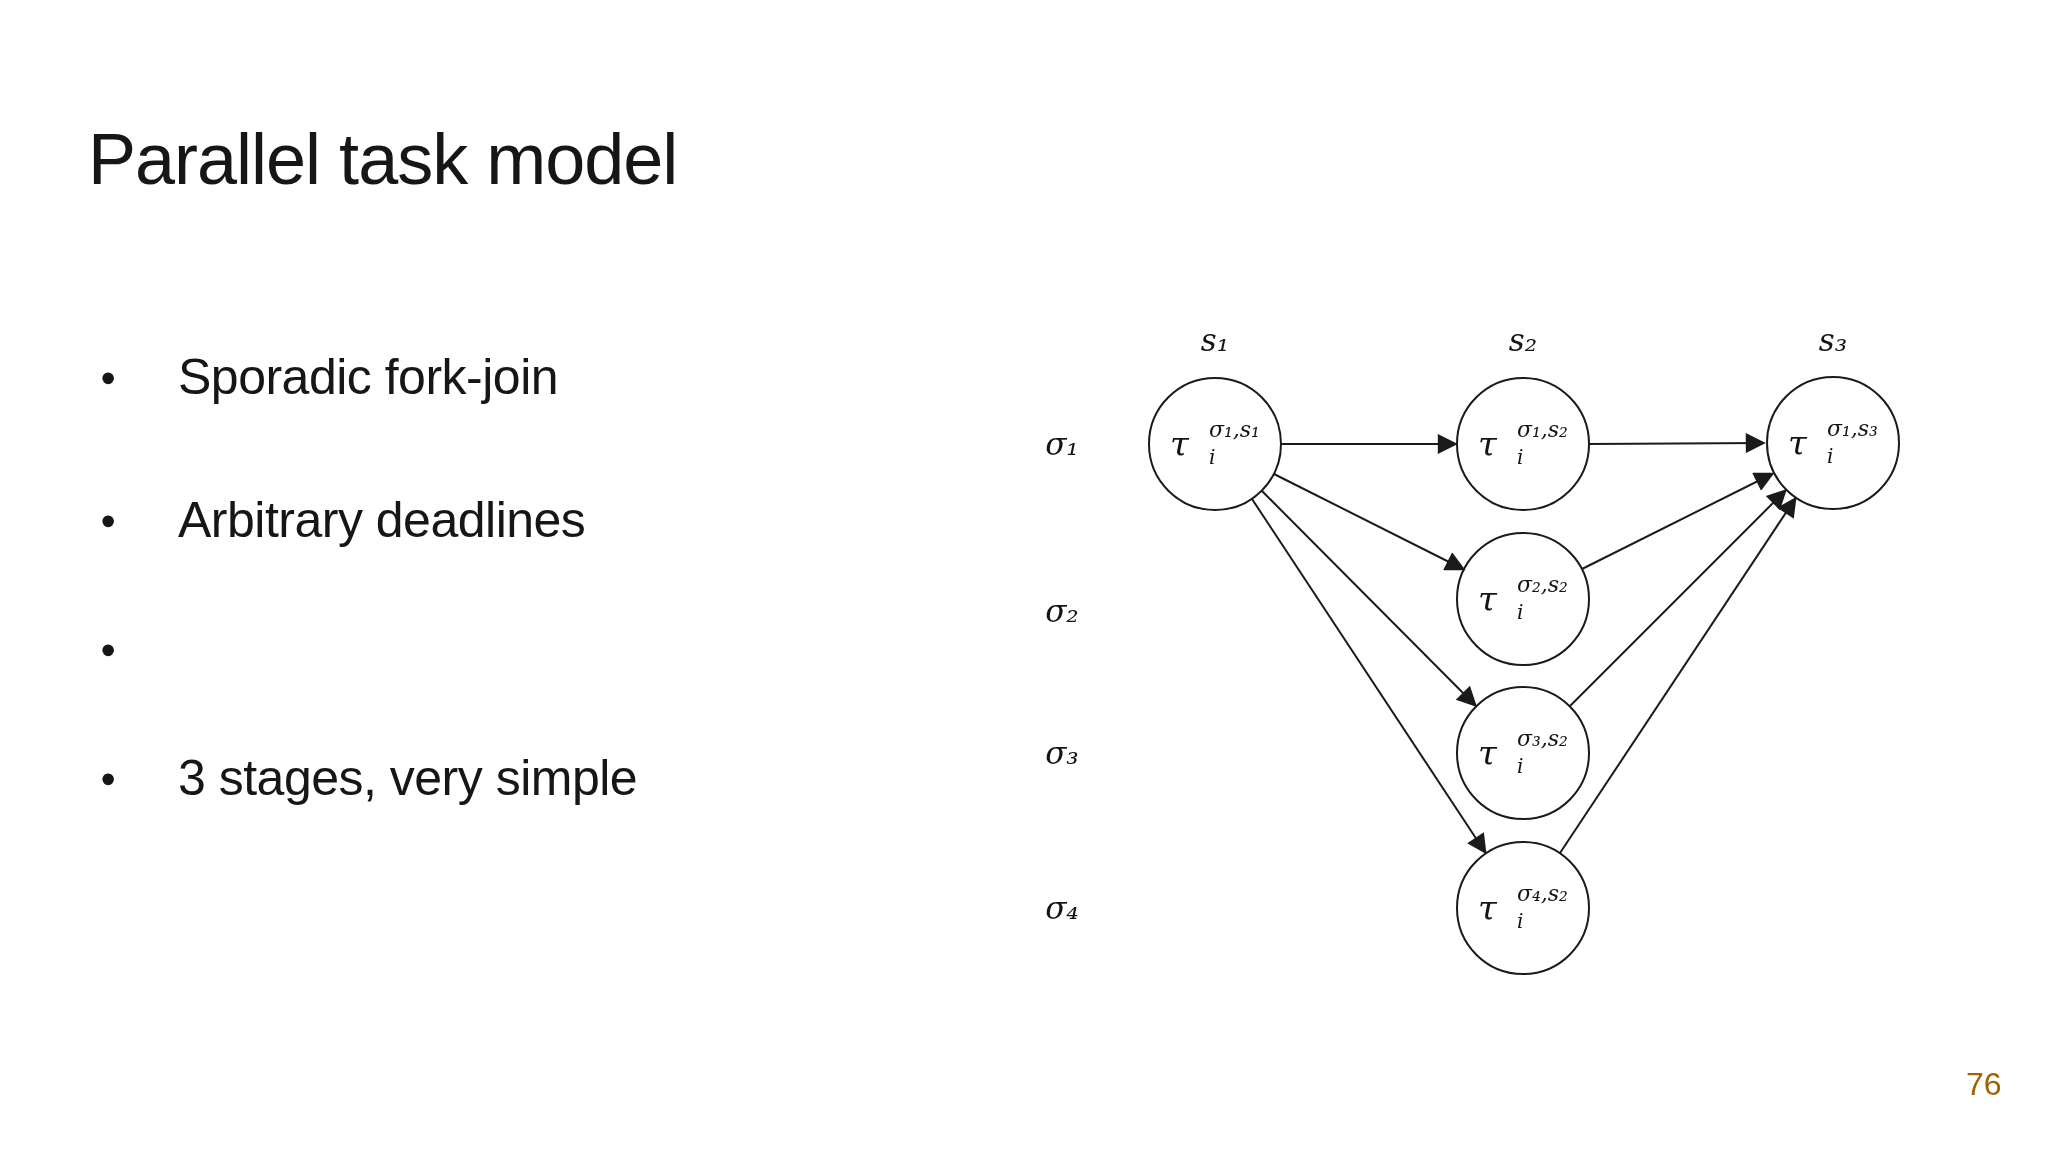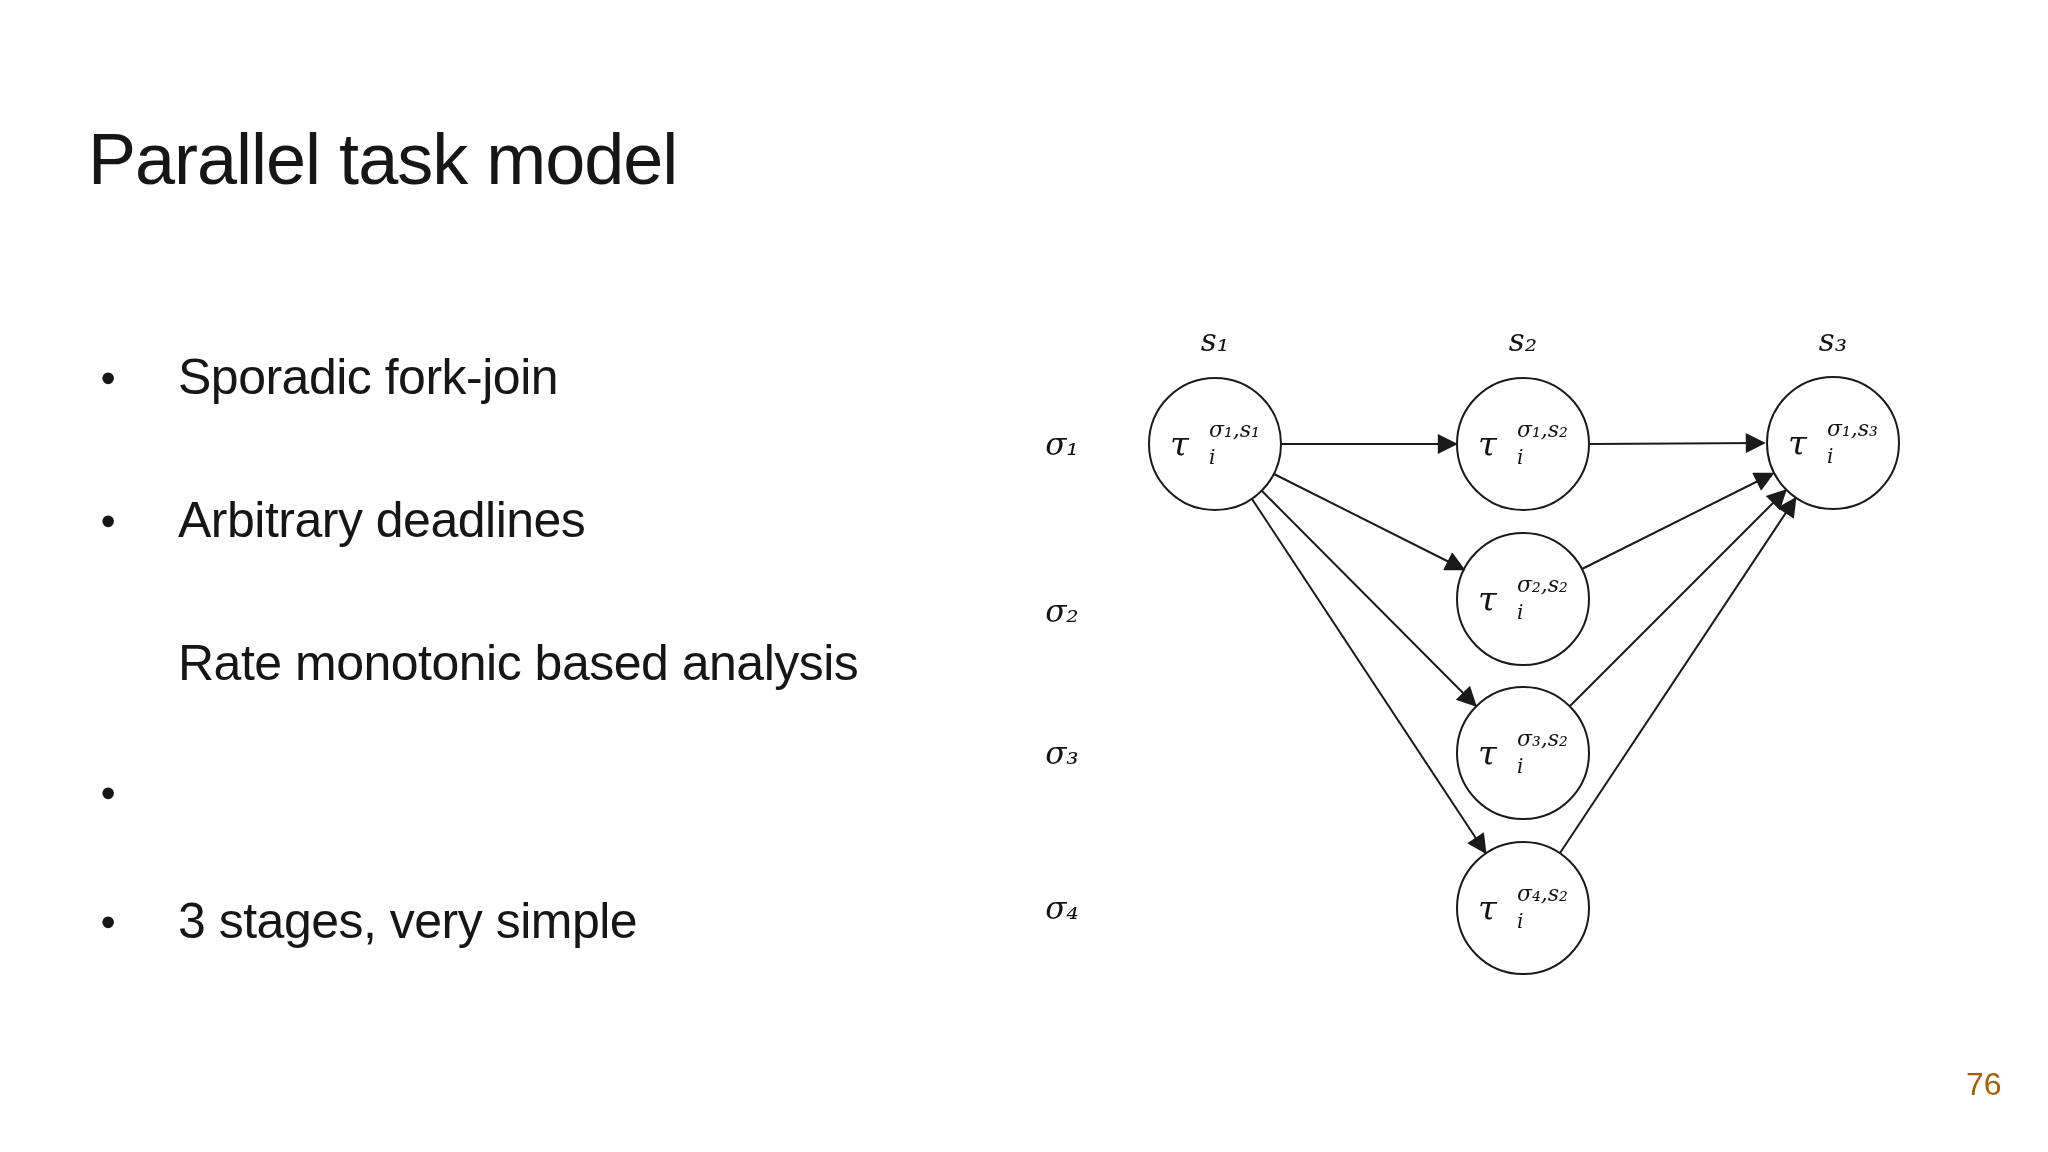--- a/index.html
+++ b/index.html
@@ -125,24 +125,20 @@
 <div class="slide-title">Parallel task model</div>
 
 <div class="bullet-list">
   <div class="bullet-row">
     <span class="bullet-dot">●</span>
     <span class="bullet-text">Sporadic fork-join</span>
   </div>
   <div class="bullet-row">
     <span class="bullet-dot">●</span>
     <span class="bullet-text">Arbitrary deadlines</span>
-  </div>
-  <div class="bullet-row">
-    <span class="bullet-dot"></span>
-    <span class="bullet-text">Rate monotonic based analysis</span>
   </div>
   <div class="bullet-row">
     <span class="bullet-dot">●</span>
   </div>
   <div class="bullet-row">
     <span class="bullet-dot">●</span>
     <span class="bullet-text">3 stages, very simple</span>
   </div>
 </div>
 

